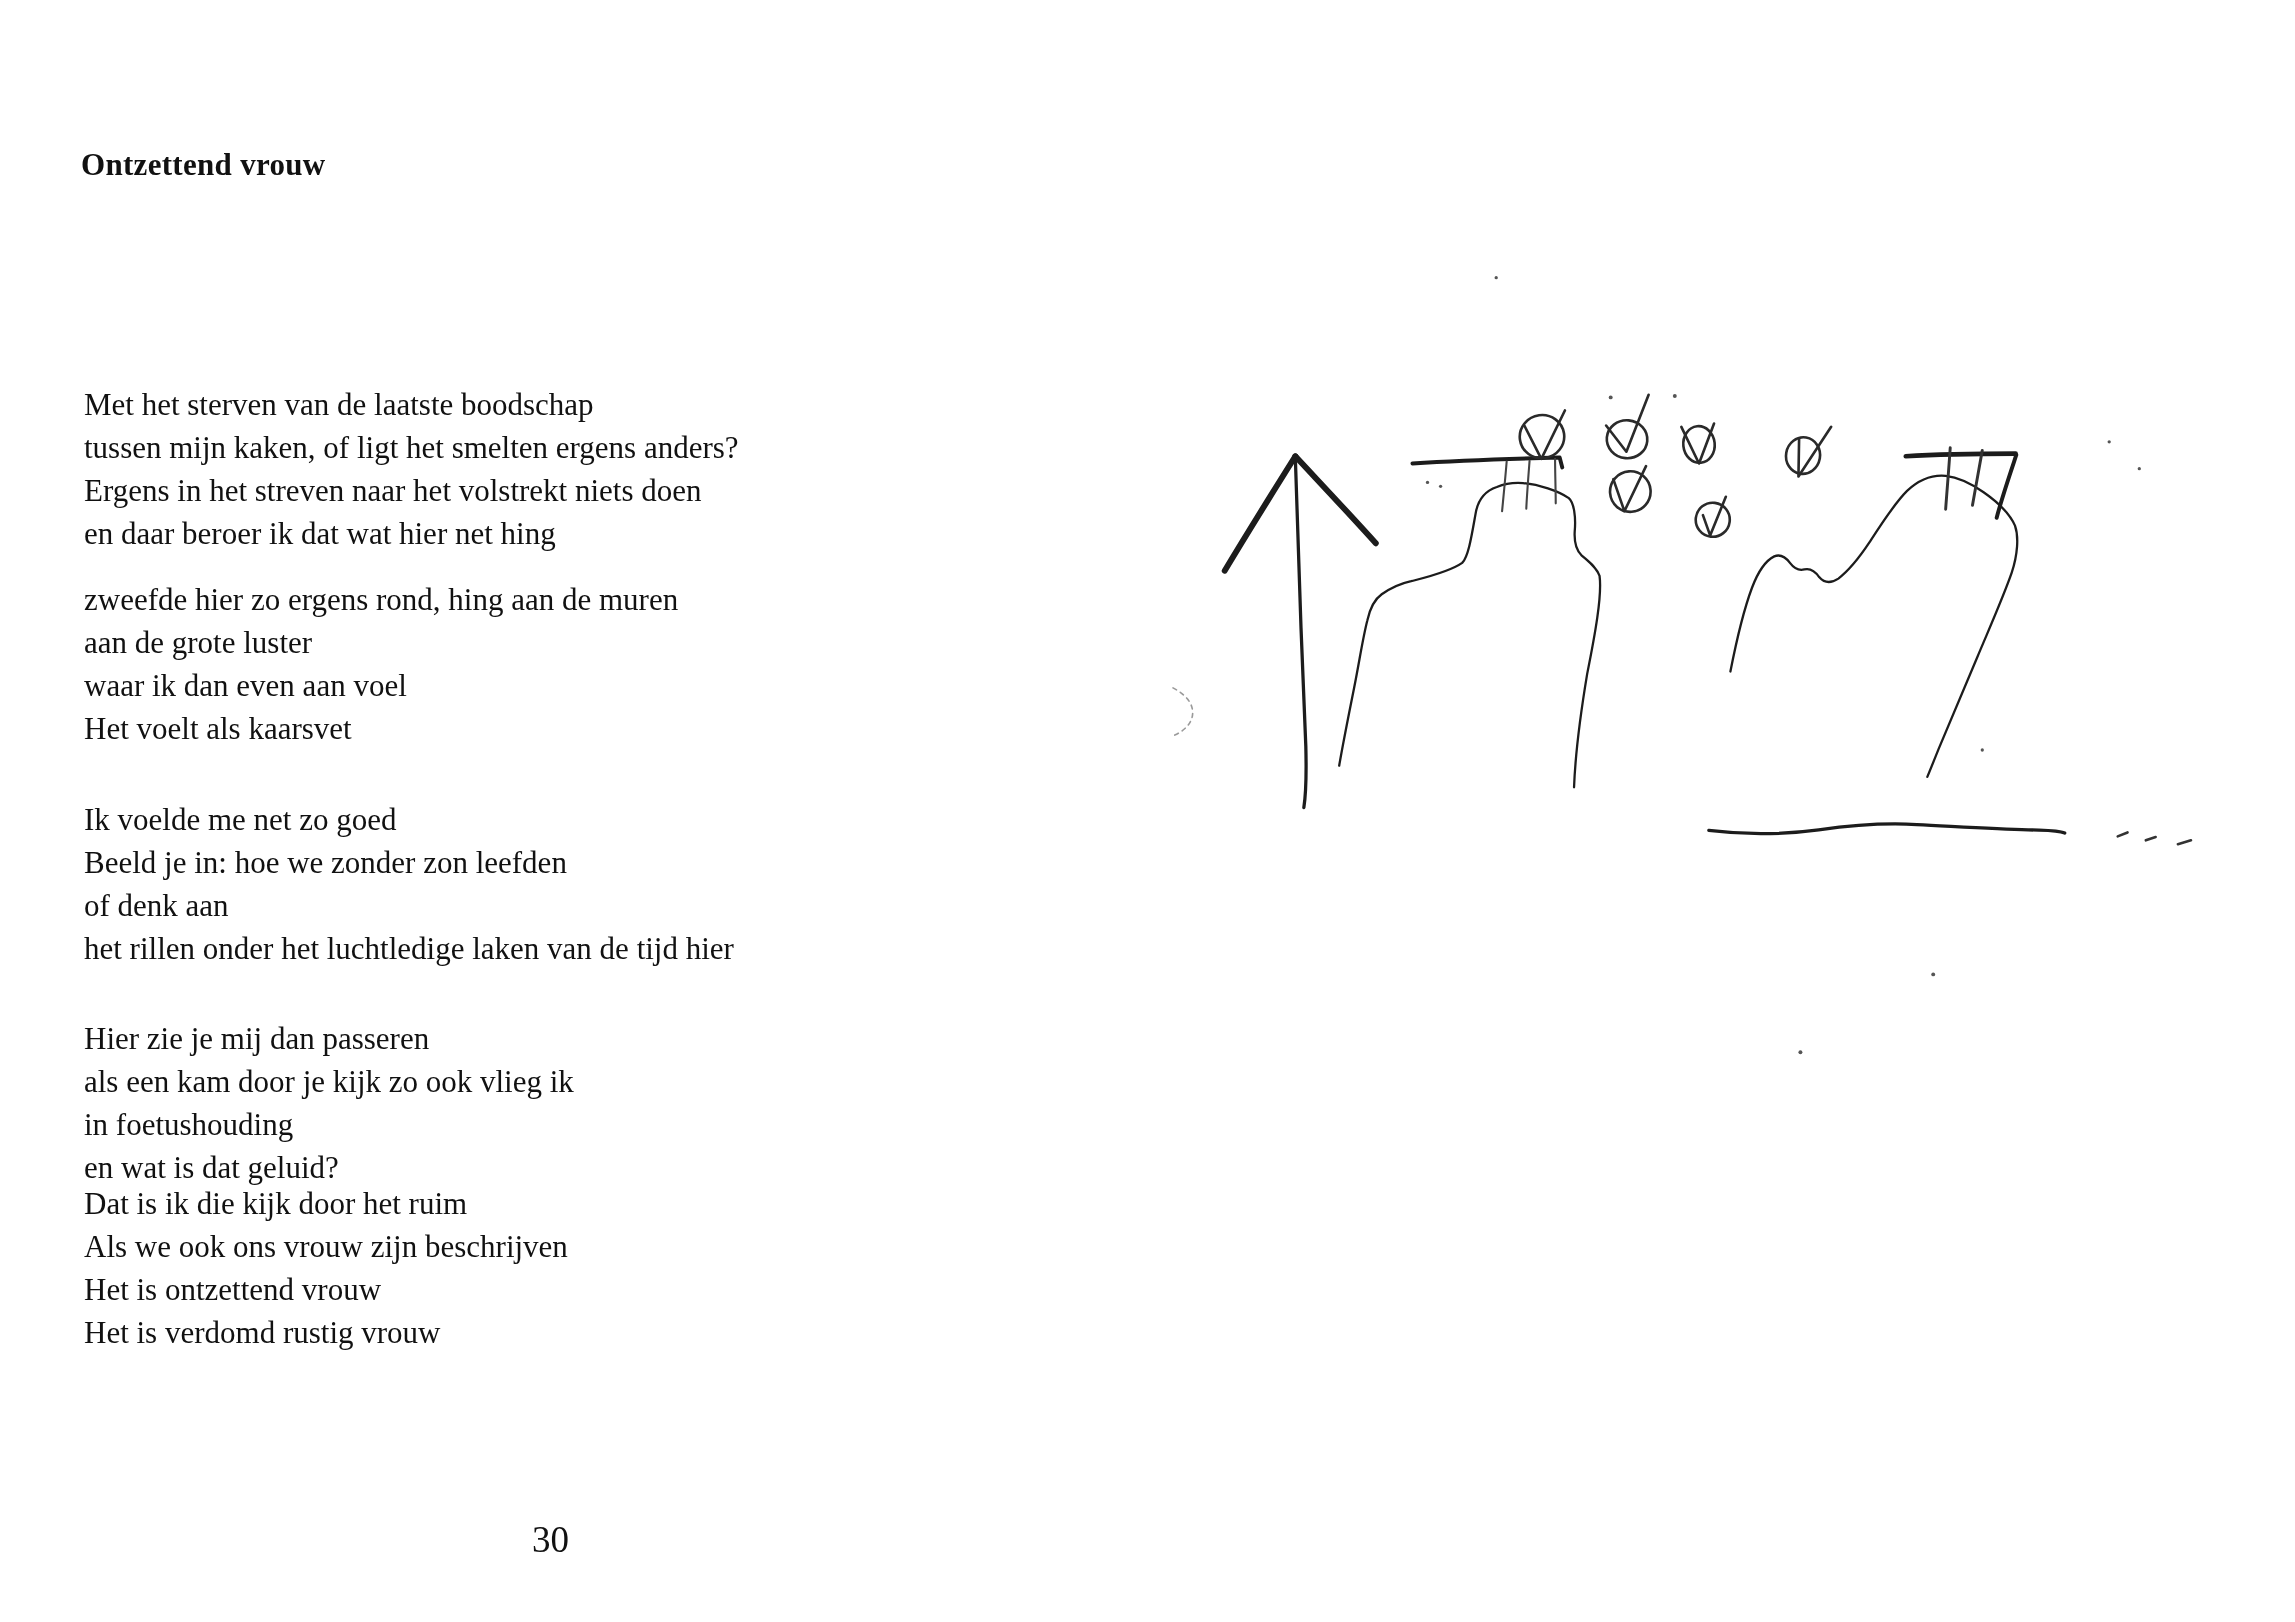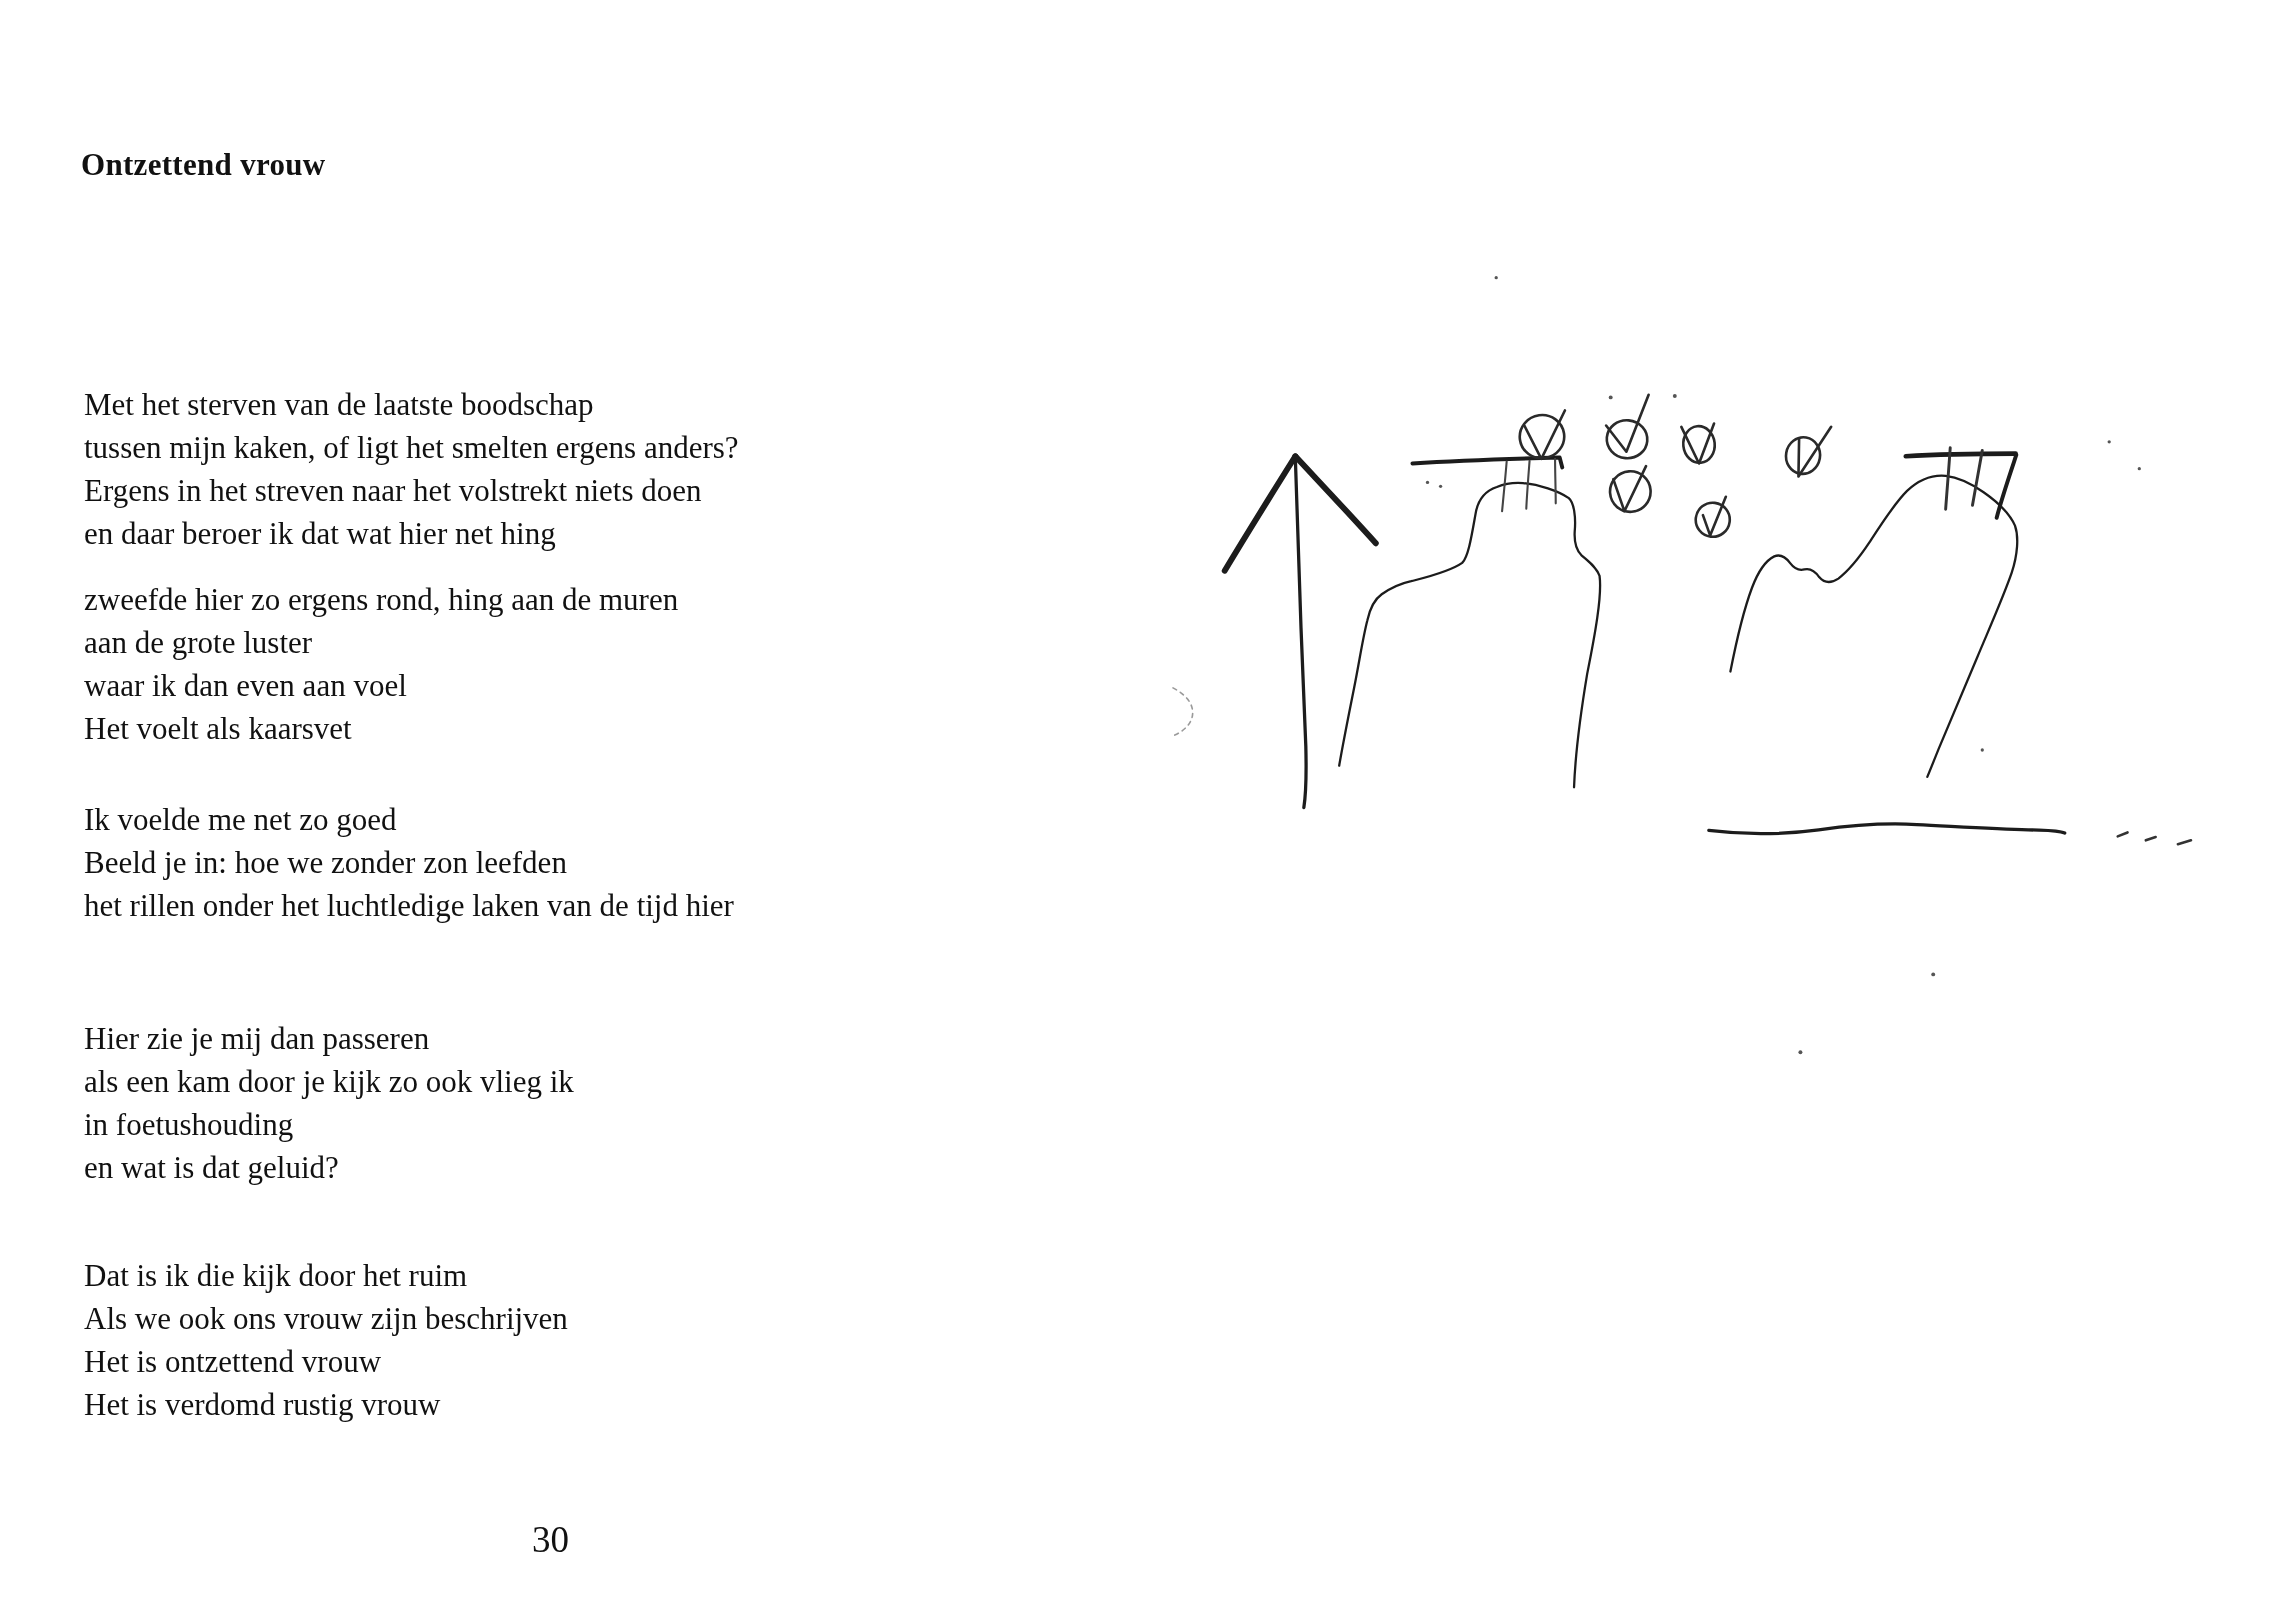--- a/index.html
+++ b/index.html
@@ -22,21 +22,21 @@
   }
   .stanza{
     position:absolute;left:84px;
     font-size:31px;line-height:43px;
     white-space:nowrap;
   }
   #stanza-0{top:363px;margin-top:20px;}
   #stanza-1{top:578px;}
   #stanza-2{top:798px;}
   #stanza-3{top:1017px;}
-  #stanza-4{top:1254px;}
+  #stanza-4{top:1182px;}
   .page-number{
     position:absolute;width:79px;text-align:left;
     font-size:37px;
   }
   #page-number-left{left:532px;top:1518px;}
   #sketch-svg{position:absolute;left:0;top:0;width:2295px;height:1623px;}
 </style>
 </head>
 <body>
 
@@ -55,20 +55,21 @@
     <div class="stanza" id="stanza-1">
       <div>zweefde hier zo ergens rond, hing aan de muren</div>
       <div>aan de grote luster</div>
       <div>waar ik dan even aan voel</div>
       <div>Het voelt als kaarsvet</div>
     </div>
 
     <div class="stanza" id="stanza-2">
       <div>Ik voelde me net zo goed</div>
       <div>Beeld je in: hoe we zonder zon leefden</div>
+      <div>of denk aan</div>
       <div>het rillen onder het luchtledige laken van de tijd hier</div>
     </div>
 
     <div class="stanza" id="stanza-3">
       <div>Hier zie je mij dan passeren</div>
       <div>als een kam door je kijk zo ook vlieg ik</div>
       <div>in foetushouding</div>
       <div>en wat is dat geluid?</div>
     </div>
 

